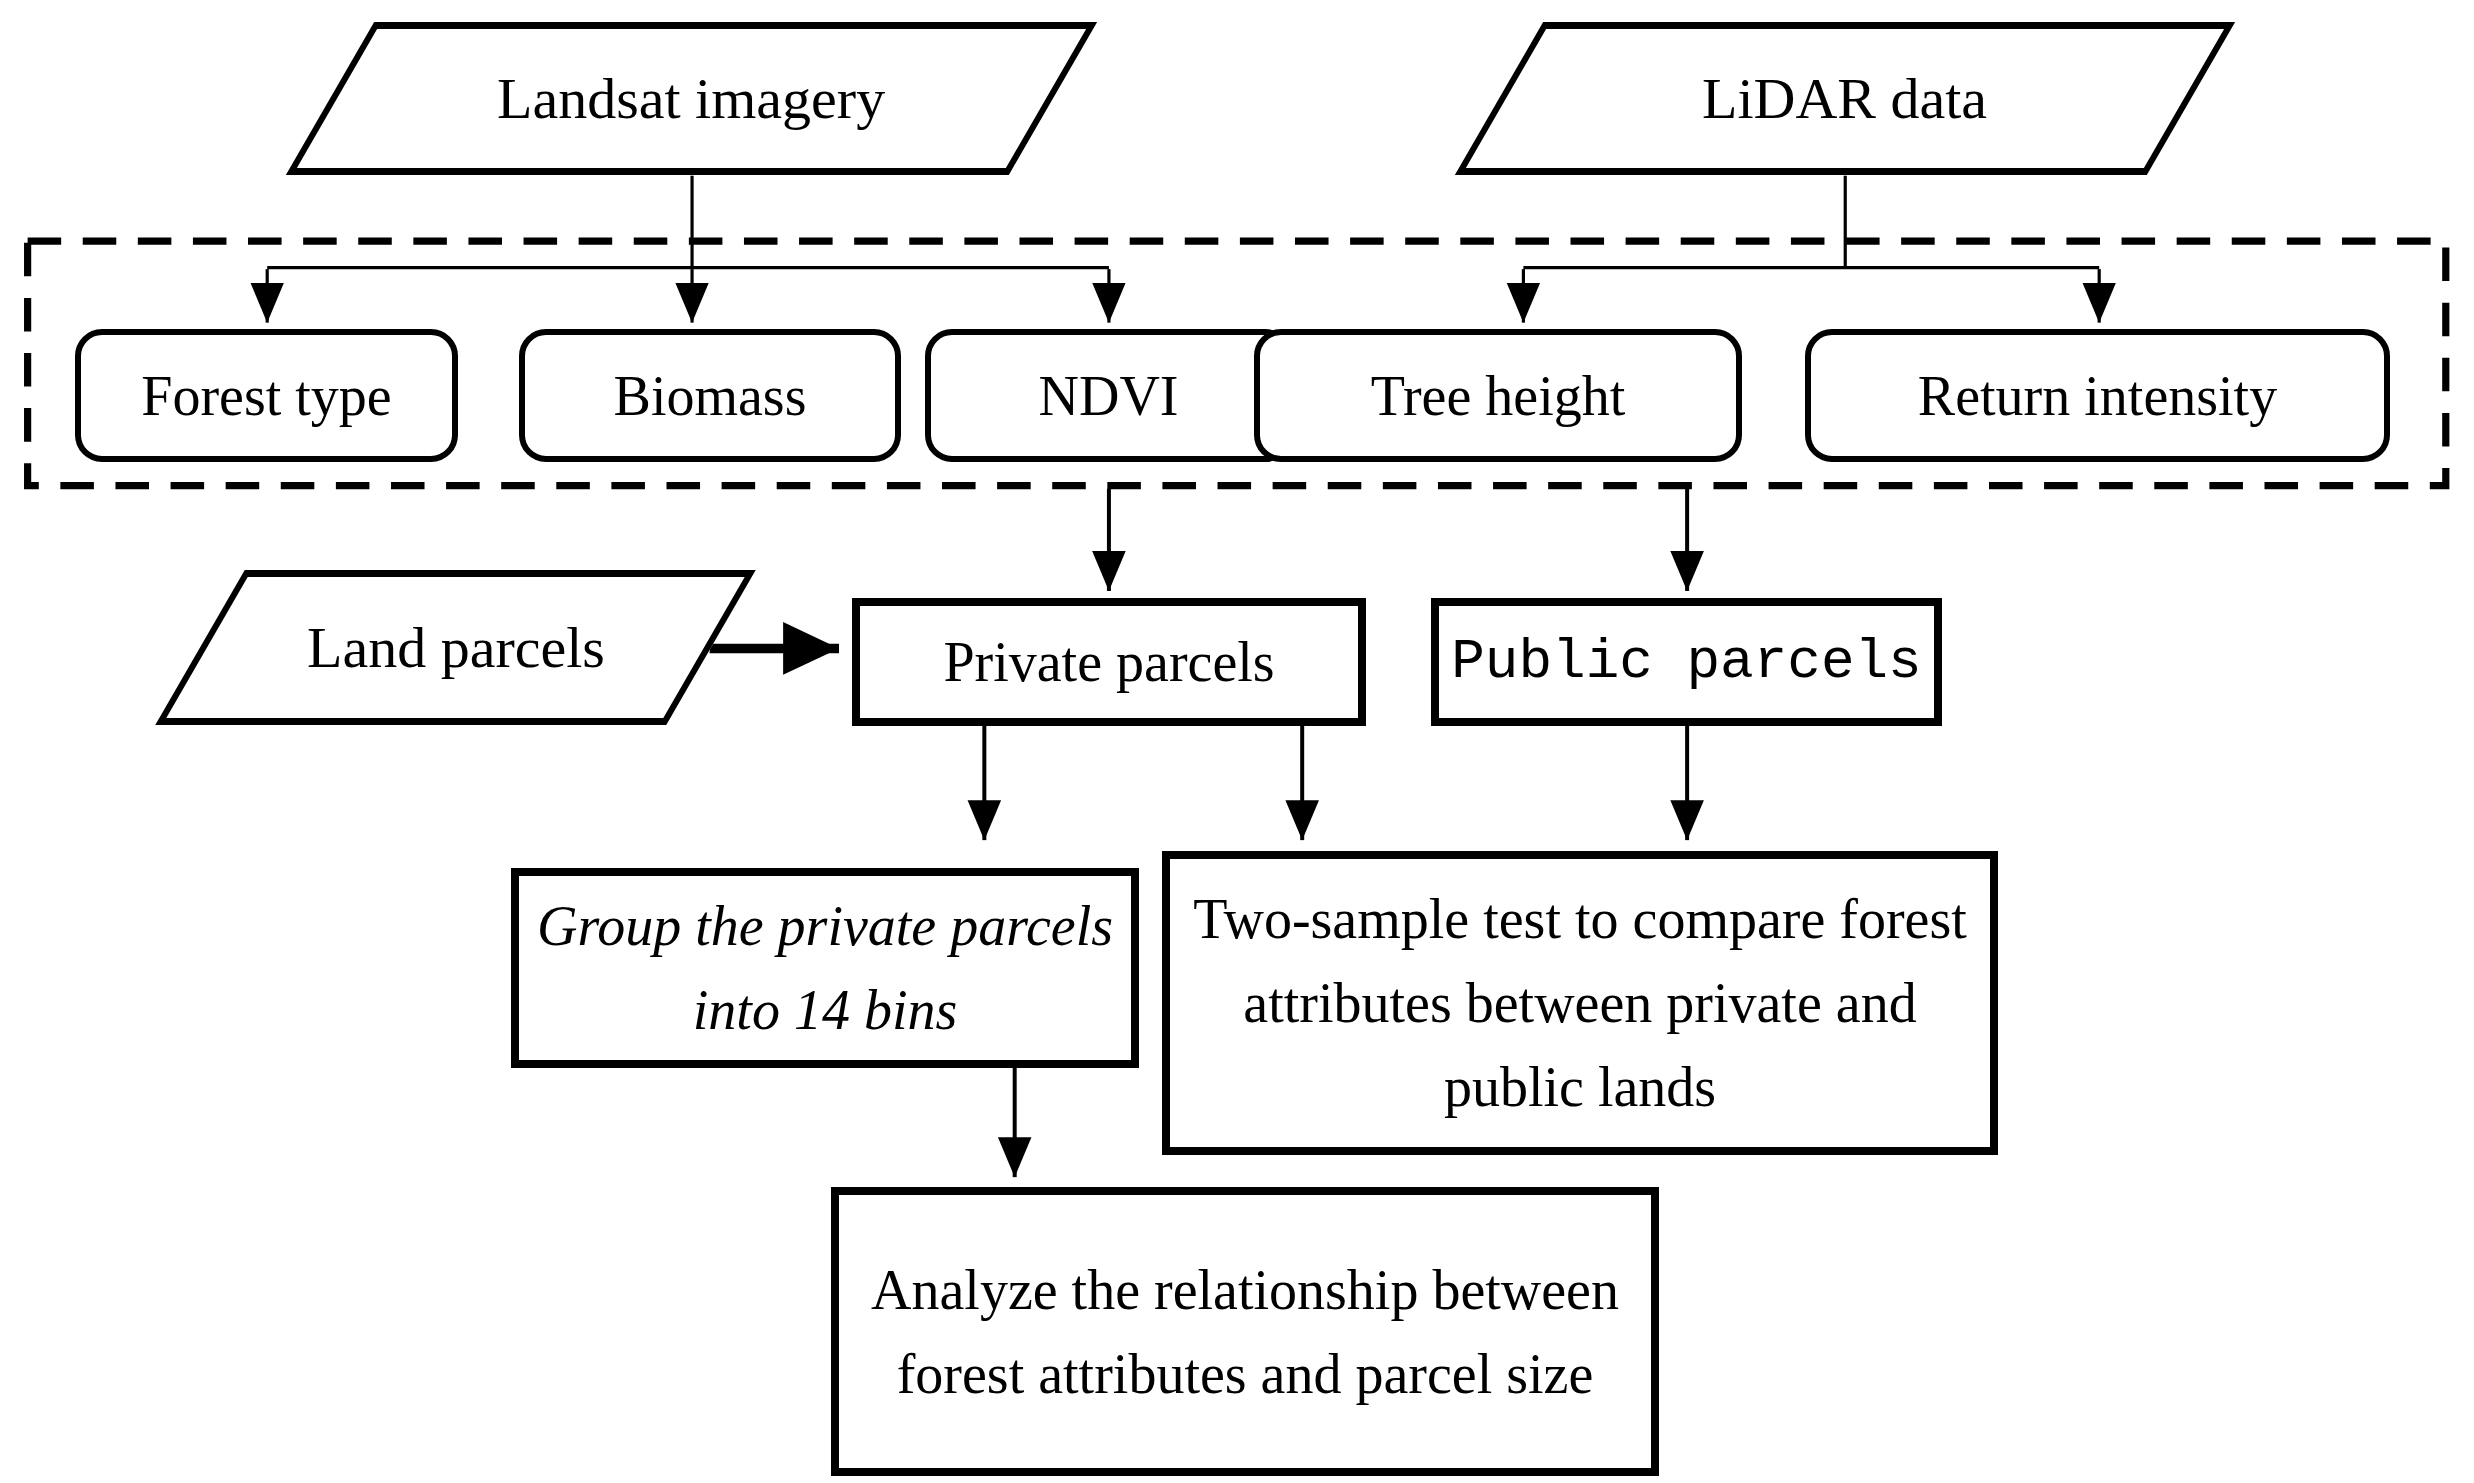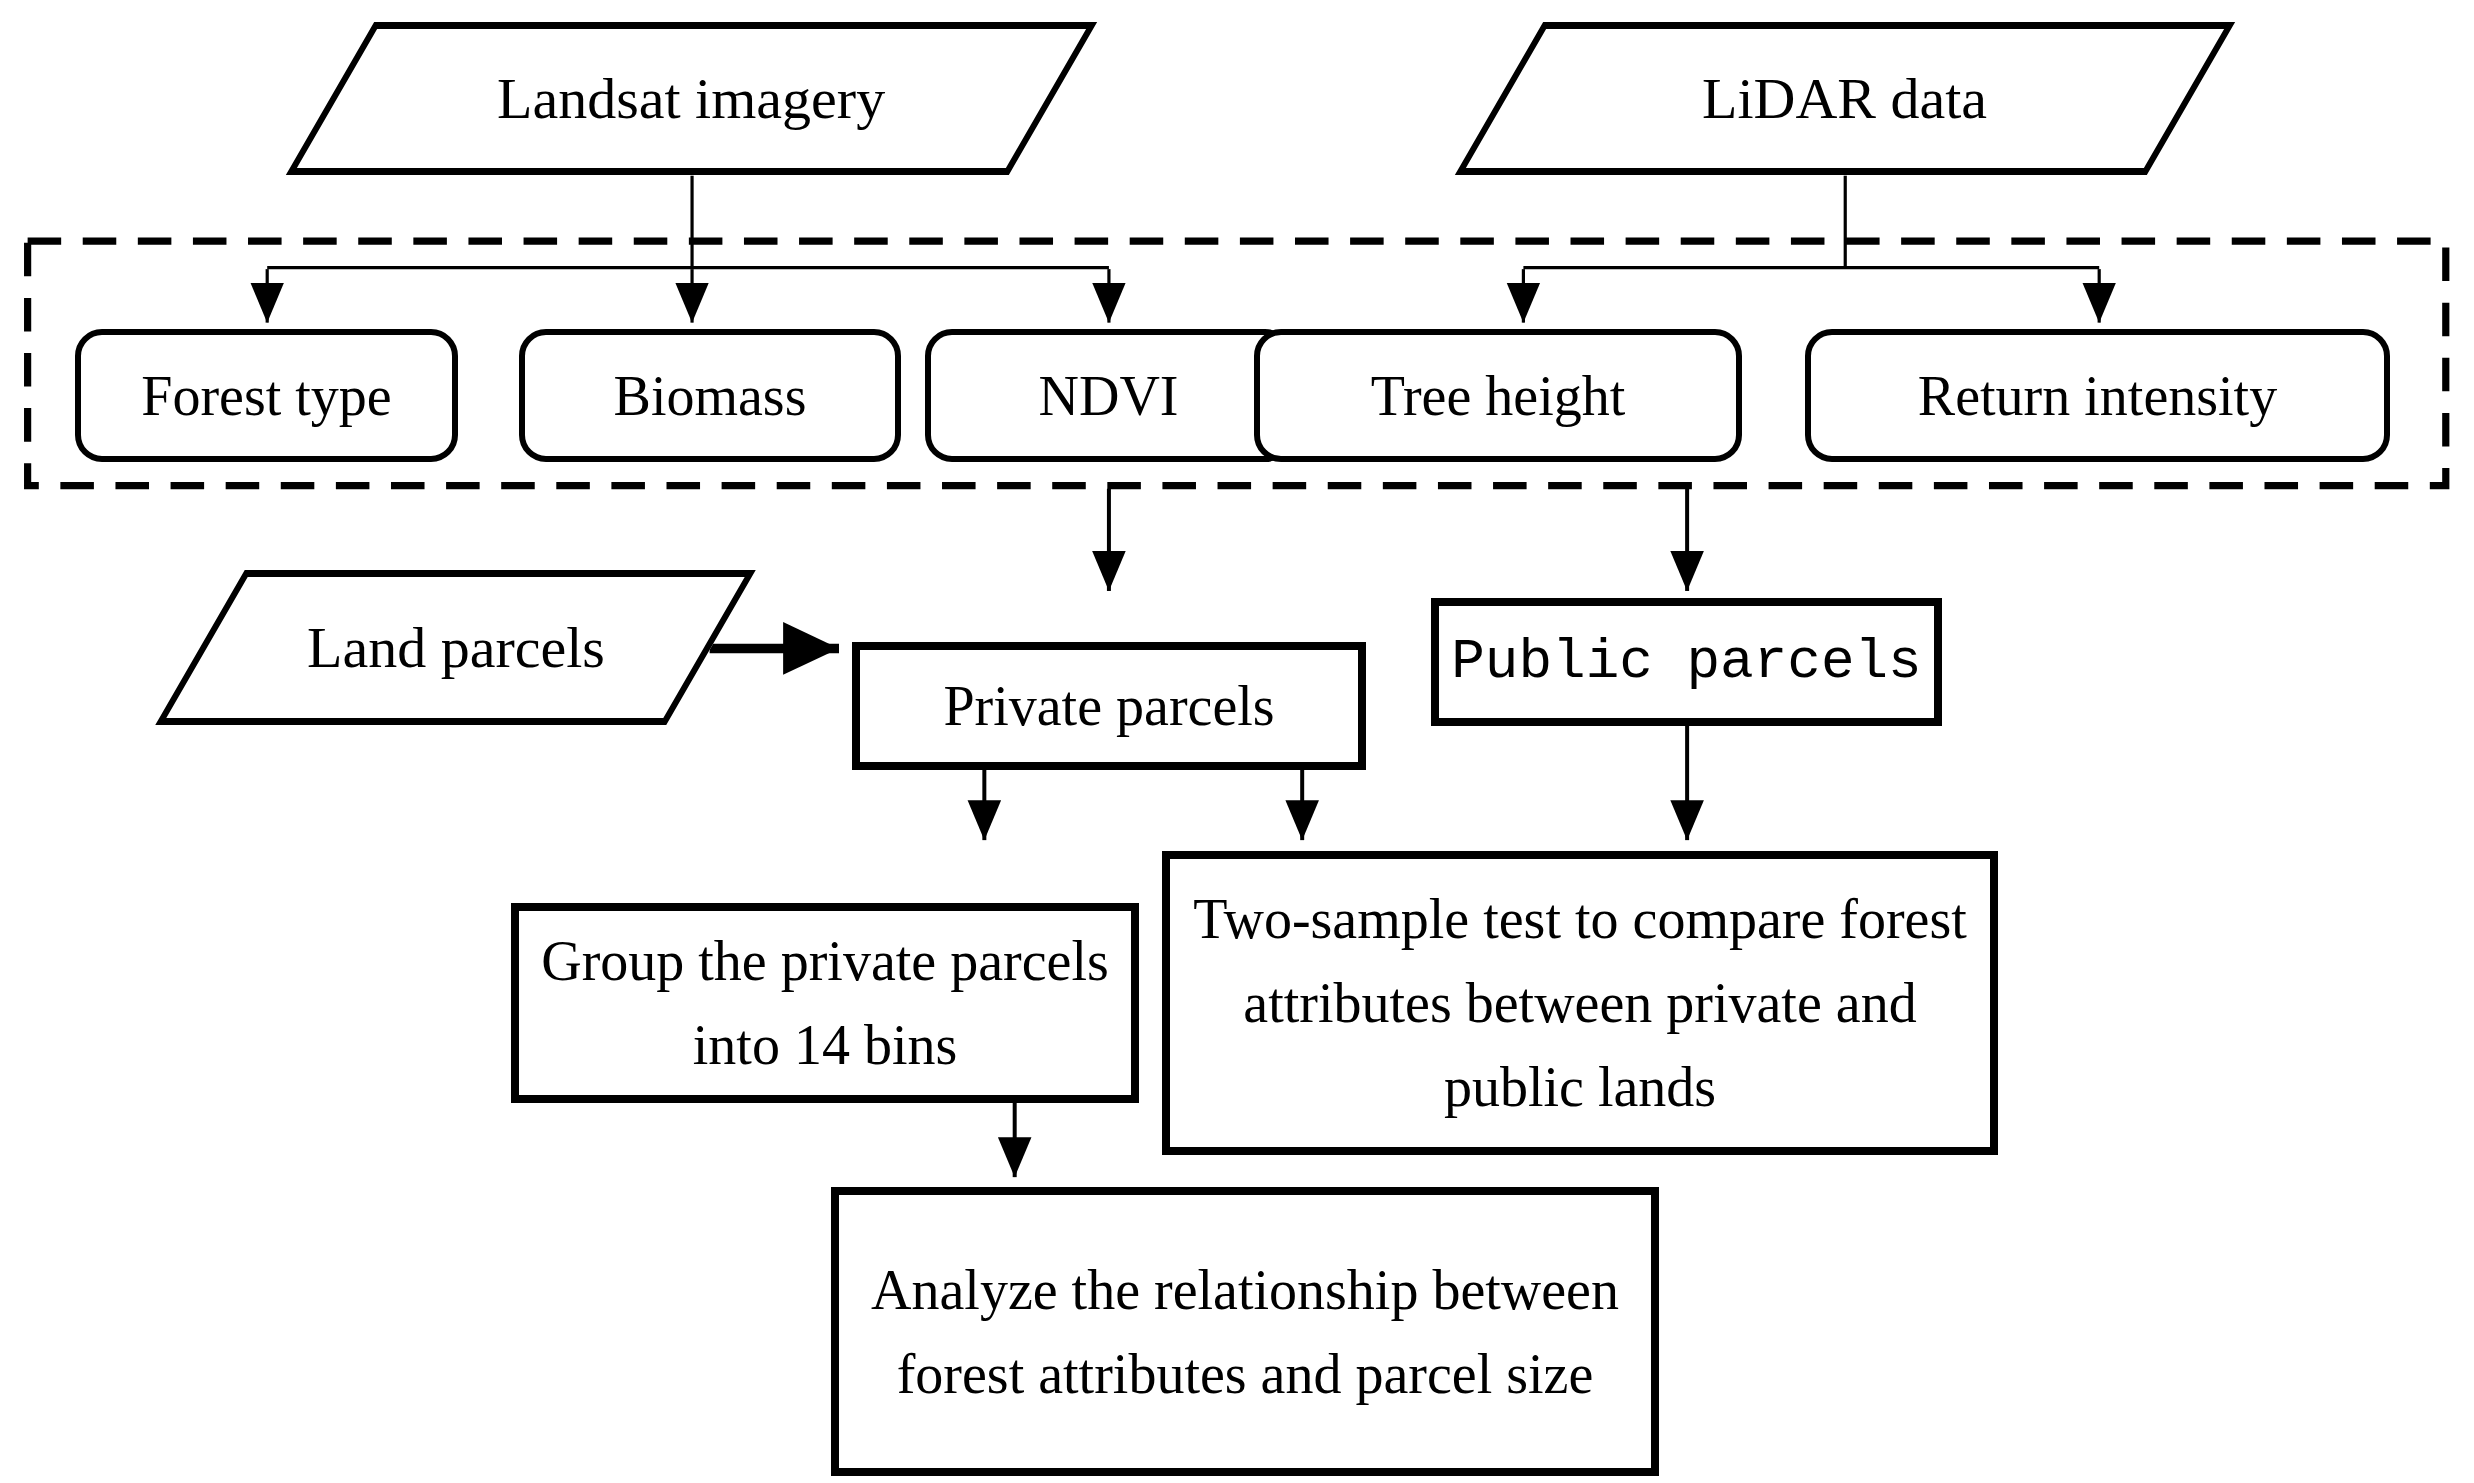--- a/index.html
+++ b/index.html
@@ -109,29 +109,29 @@
   </div>
 
   <div class="node round" style="left:1254px; width:488px;">
     <span>Tree height</span>
   </div>
 
   <div class="node round" style="left:1805px; width:585px;">
     <span>Return intensity</span>
   </div>
 
-  <div class="node rect small" style="left:852px; top:598px; width:514px; height:128px;margin-top:44px;">
+  <div class="node rect small" style="left:852px; top:598px; width:514px; height:128px;">
     <span>Private parcels</span>
   </div>
 
   <div class="node rect small" style="left:1431px; top:598px; width:511px; height:128px;font-family:Liberation Mono, monospace;">
     <span>Public parcels</span>
   </div>
 
-  <div class="node rect multi" style="left:511px; top:903px; width:628px; height:200px;">
+  <div class="node rect multi" style="left:511px; top:868px; width:628px; height:200px;font-style:italic;">
     <span>Group the private parcels into 14 bins</span>
   </div>
 
   <div class="node rect multi" style="left:1162px; top:851px; width:836px; height:304px;">
     <span>Two-sample test to compare forest attributes between private and public lands</span>
   </div>
 
   <div class="node rect multi" style="left:831px; top:1187px; width:828px; height:289px;">
     <span>Analyze the relationship between forest attributes and parcel size</span>
   </div>

